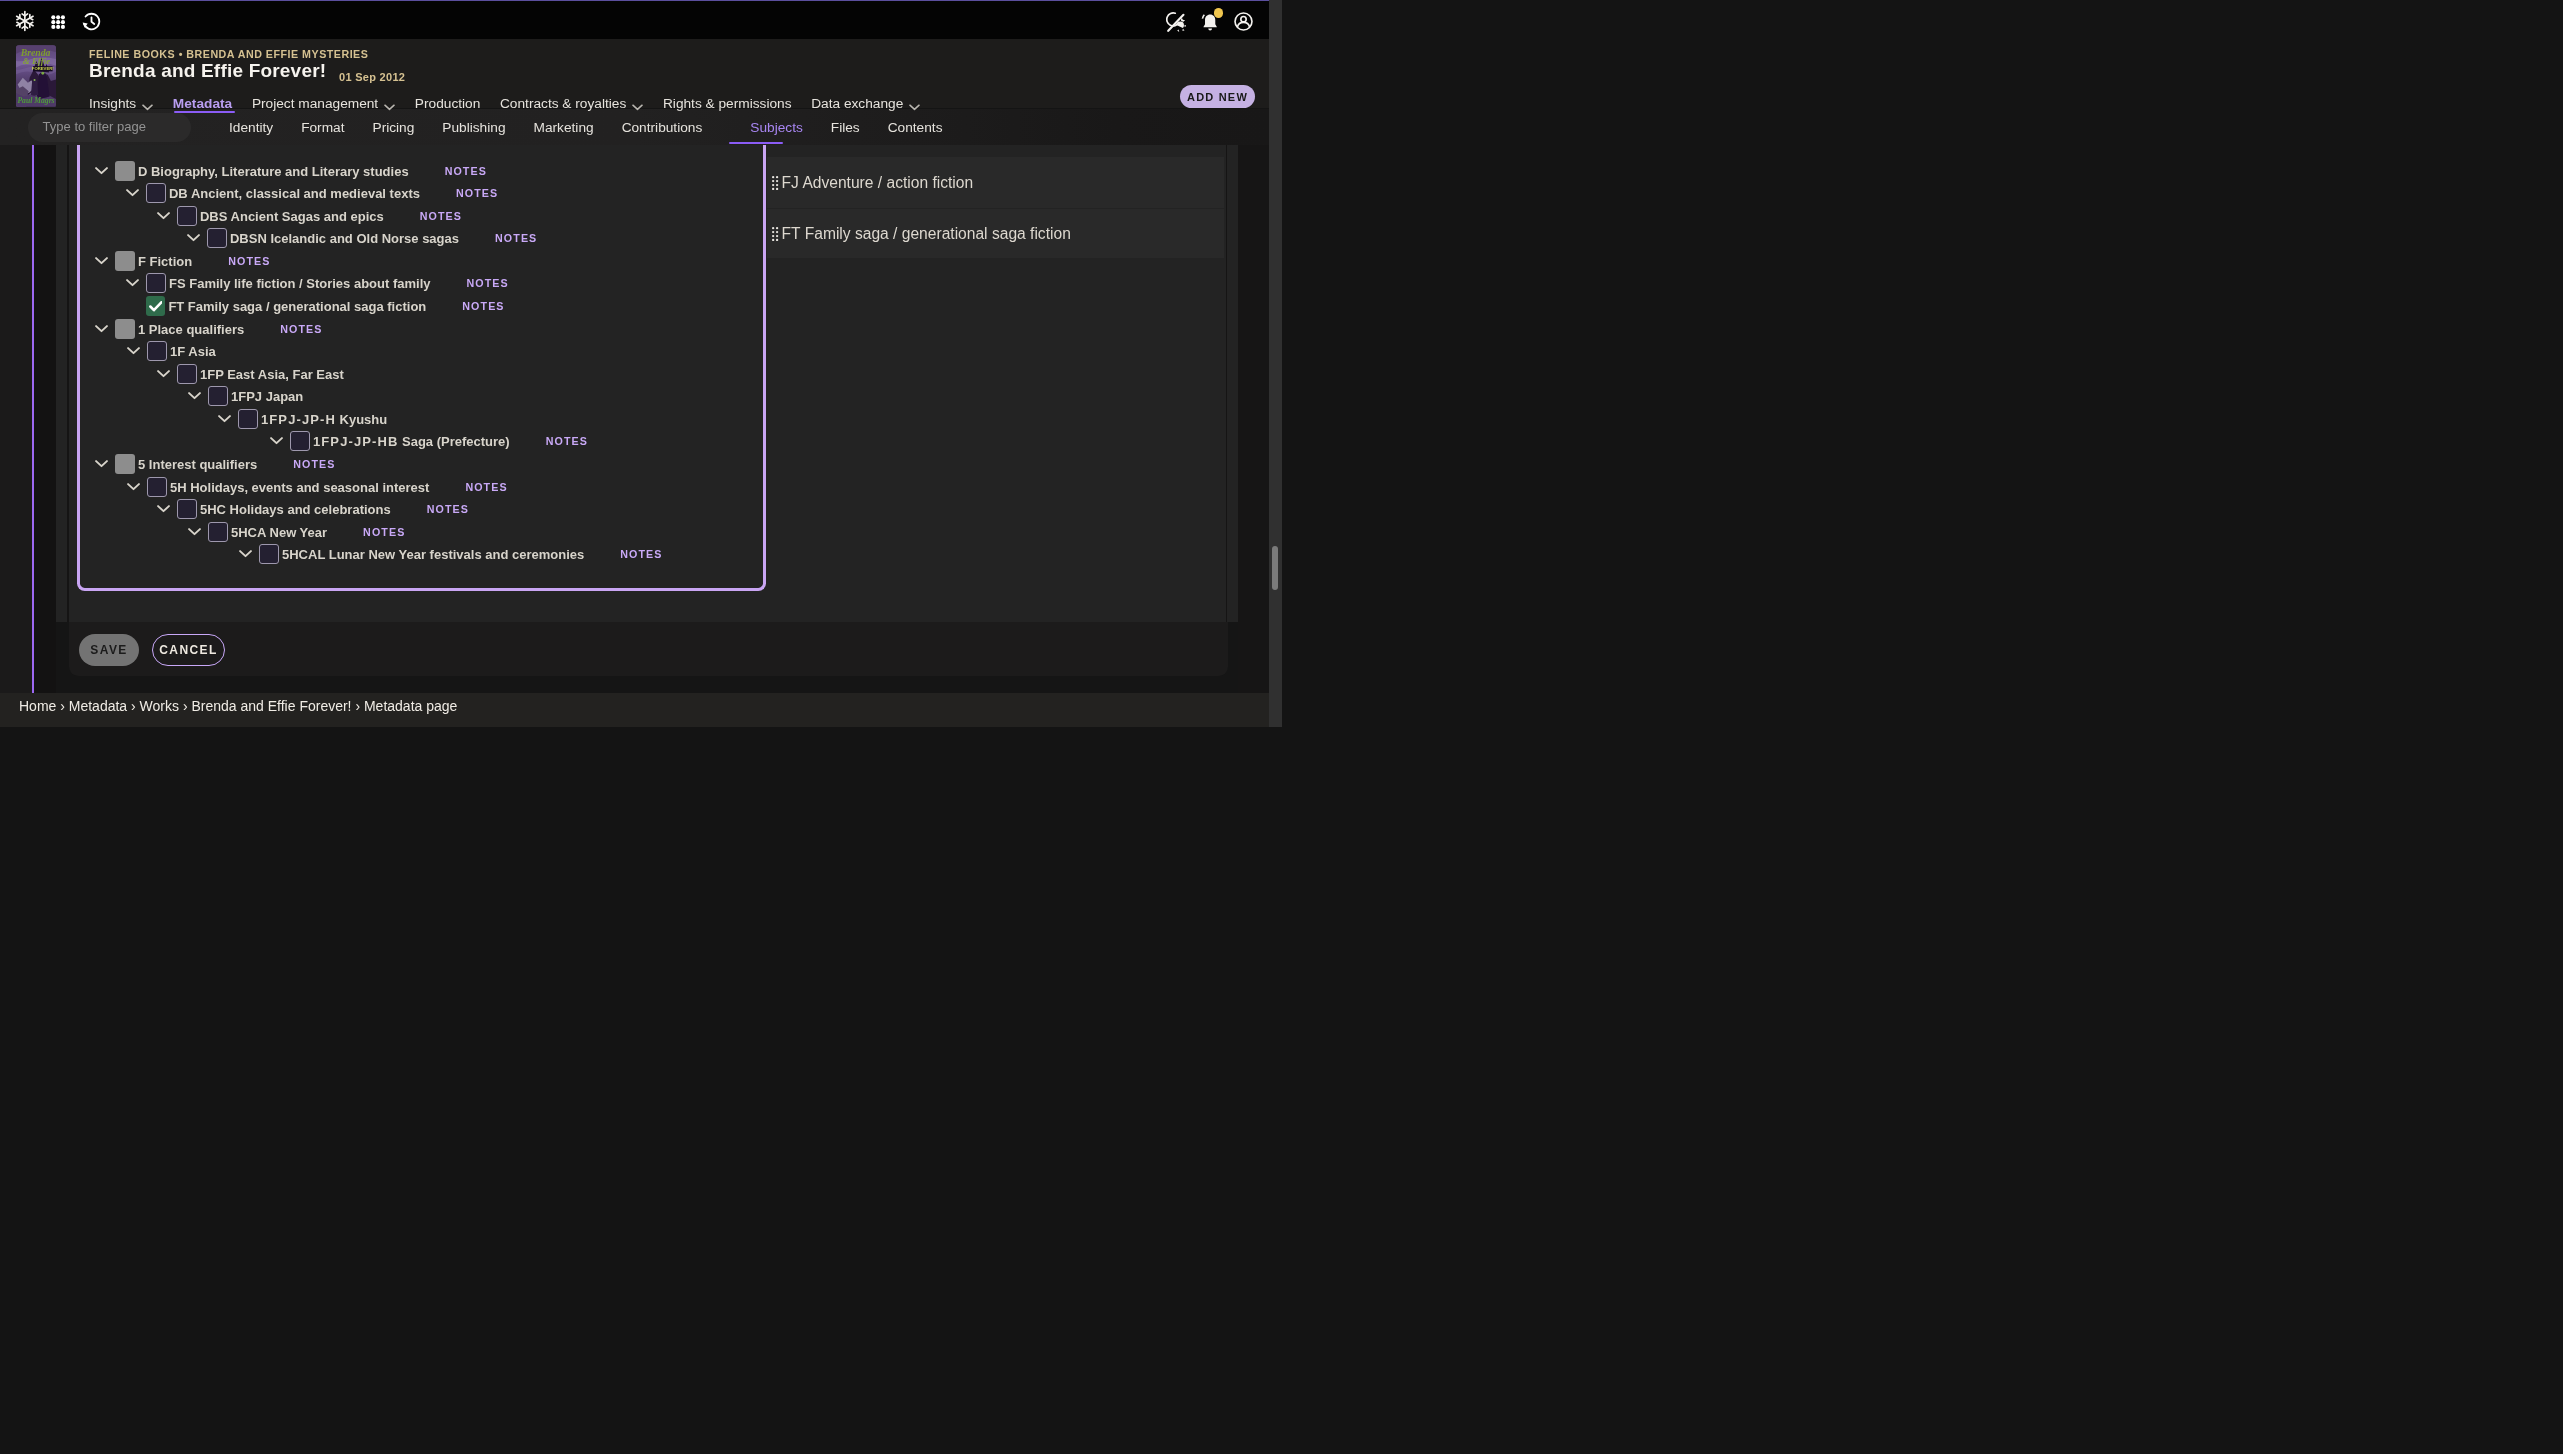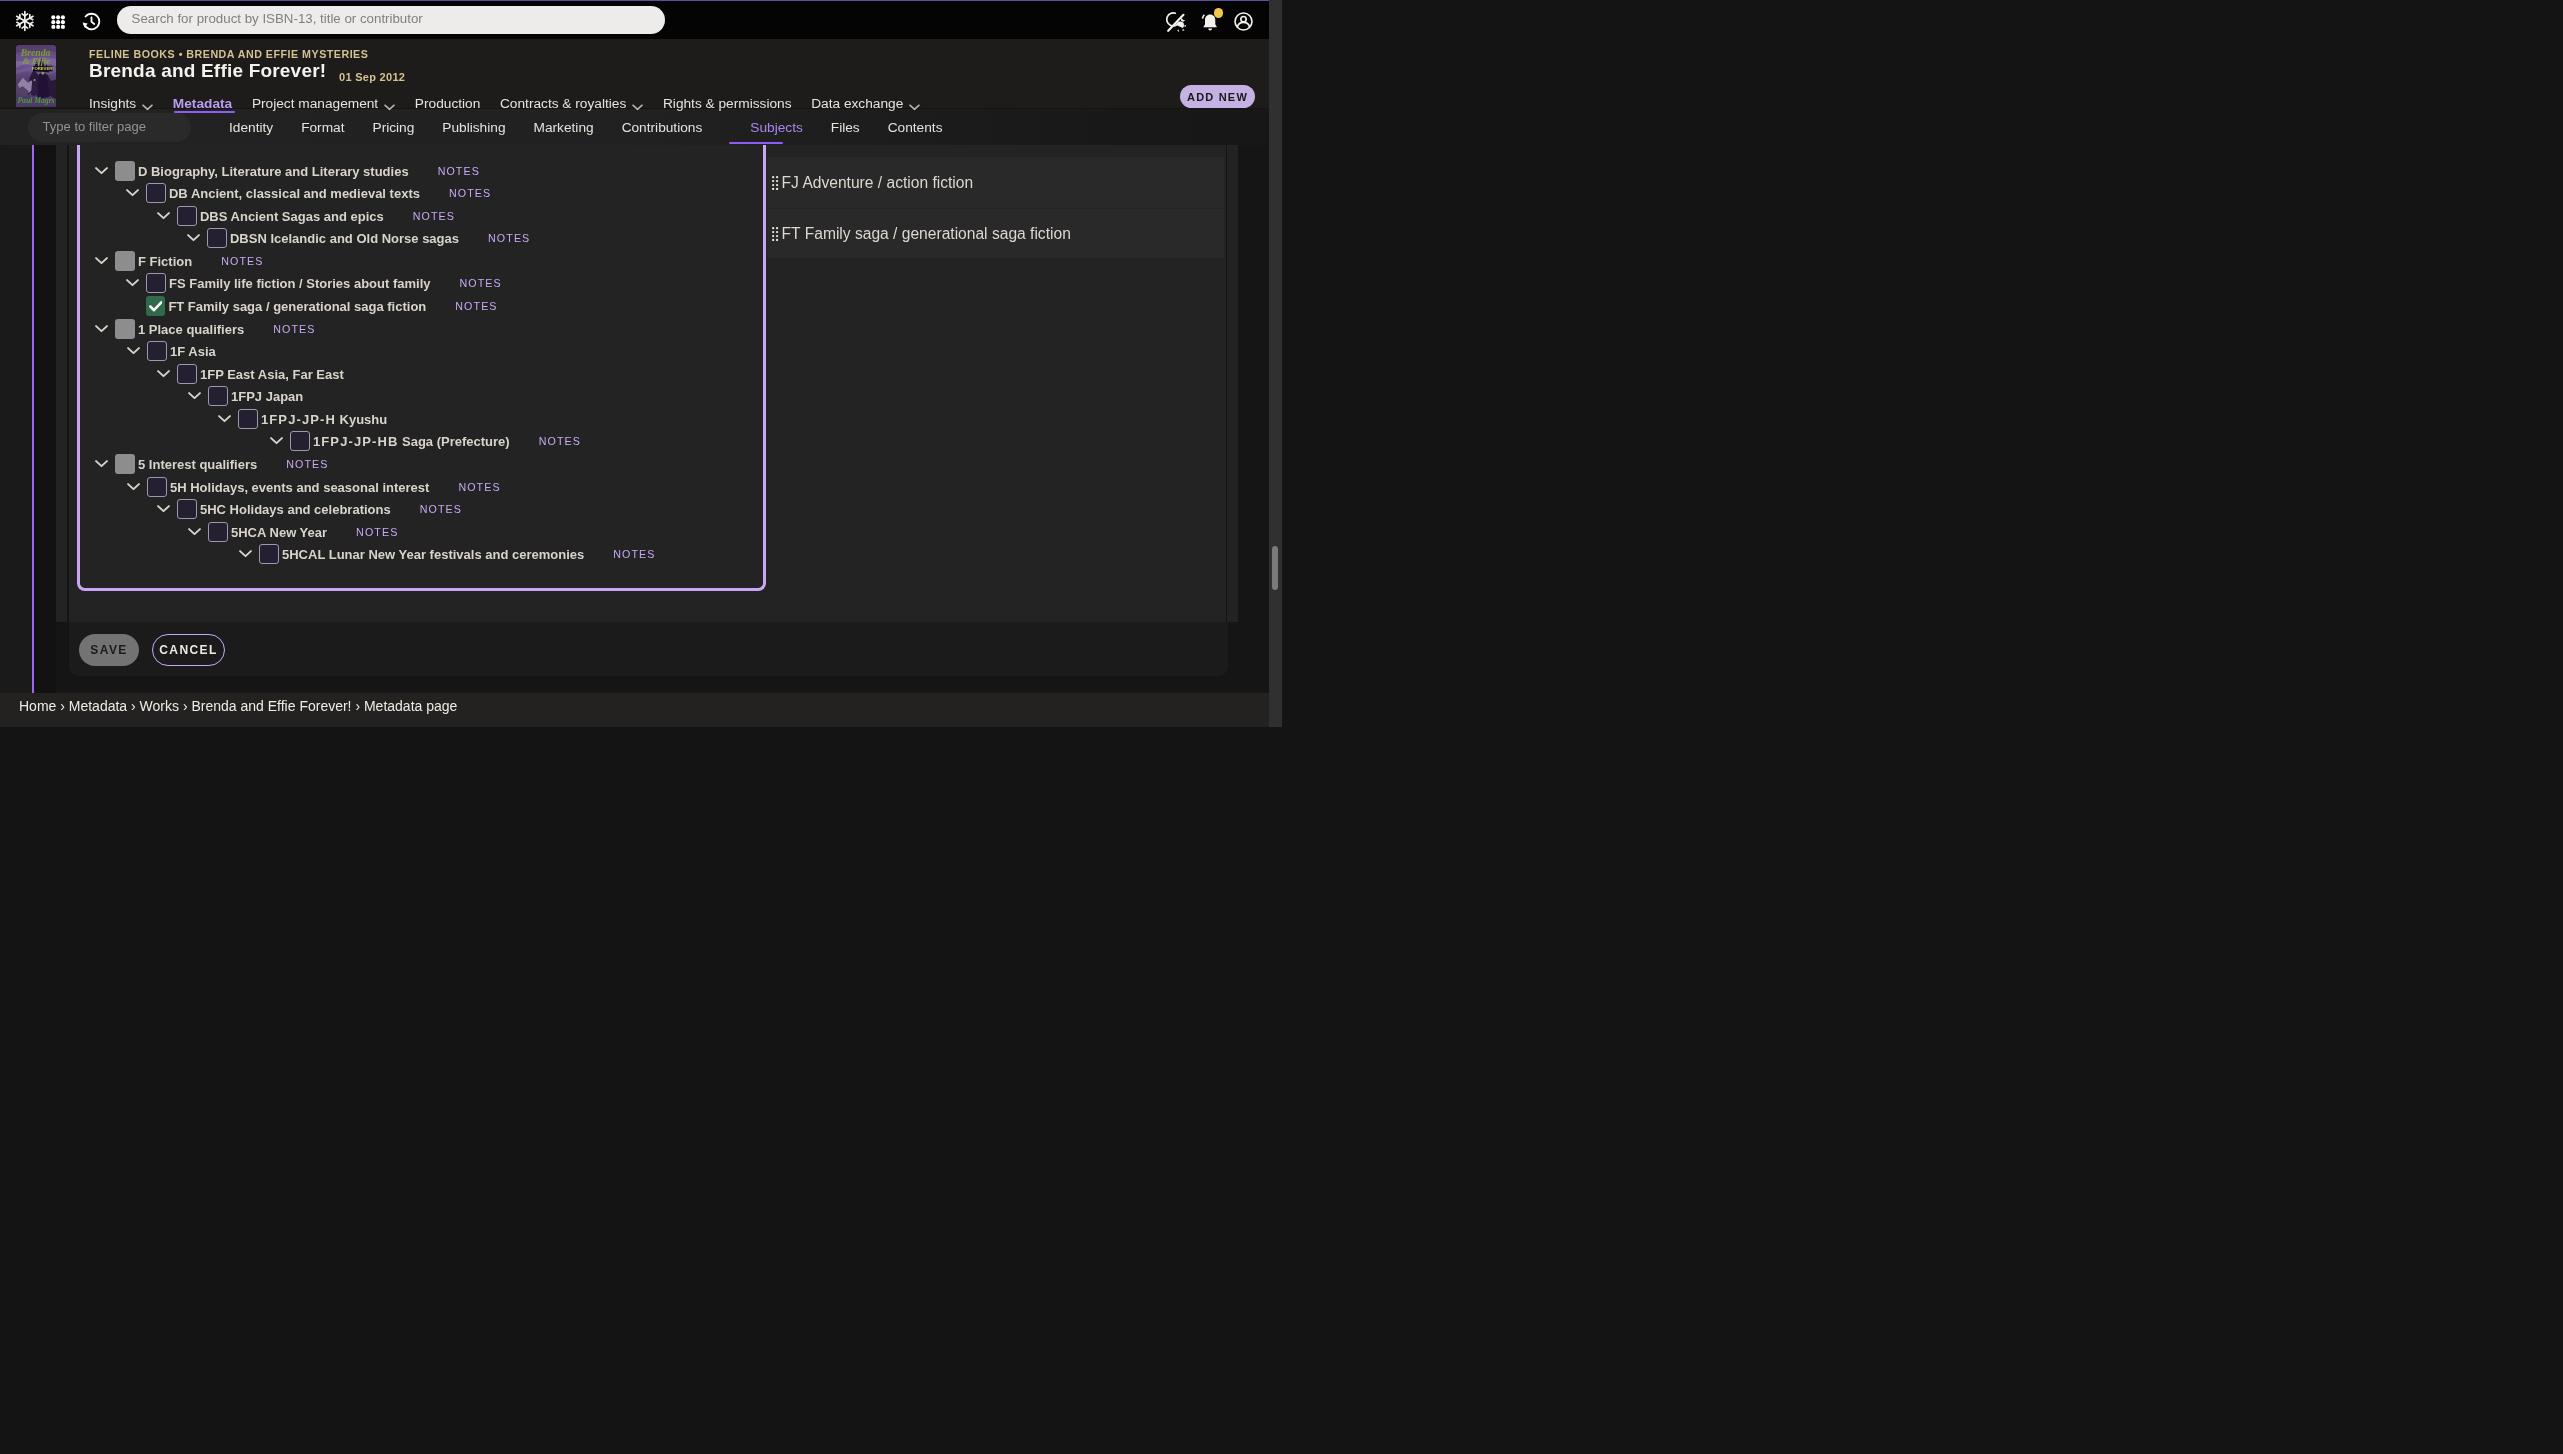--- a/index.html
+++ b/index.html
@@ -49,21 +49,21 @@
 
   
   .trow { position:absolute; height:22.6px; display:flex; align-items:center; }
   .trow .chevd { margin-right:7.3px; width:13px; flex:0 0 auto; display:flex; }
   .cb { width:19.7px; height:19.7px; border-radius:3px; flex:0 0 auto; }
   .cb.un { background:#242031; border:1.3px solid #9e98ad; }
   .cb.ind { background:#8d8d8d; }
   .cb.chk { background:#2f6b4b; display:flex; align-items:center; justify-content:center; }
   .tlabel code { font-family:inherit; letter-spacing:1.1px; }
   .tlabel { margin-left:3px; font-size:13px; font-weight:700; color:#d8d4cb; white-space:nowrap; }
-  .notes { margin-left:5px; font-size:10.7px; font-weight:400; letter-spacing:1.1px; color:#c9a9f7;padding-left:24px; }
+  .notes { margin-left:12px; font-size:10.7px; font-weight:700; letter-spacing:1.1px; color:#c9a9f7;padding-left:24px; }
 
   
   .prow { position:absolute; left:767px; width:457px; background:#292929; display:flex; align-items:center; }
   .ptext { margin-left:0; font-size:15.6px; color:#ddd8cf; white-space:nowrap; }
 
   
   #footer { left:69px; top:622px; width:1159px; height:54px; background:#1c1b1b; border-radius:0 0 9.4px 9.4px; }
   #savebtn { position:absolute; left:79px; top:634px; width:60px; height:32px; border-radius:16px; background:#737373; color:#1b1b1b; font-size:12px; font-weight:700; letter-spacing:1.4px; display:flex; align-items:center; justify-content:center; }
   #cancelbtn { position:absolute; left:152px; top:634px; width:73px; height:32px; border-radius:16px; border:1.3px solid #c8a8f8; color:#eee9e0; font-size:12px; font-weight:700; letter-spacing:1.4px; display:flex; align-items:center; justify-content:center; }
 
@@ -102,23 +102,20 @@
       <circle cx="2.7" cy="13.9" r="2.4"></circle>
       <circle cx="8.3" cy="13.9" r="2.4"></circle>
       <circle cx="13.9" cy="13.9" r="2.4"></circle>
     </svg>
 
     <svg class="tico" style="left:82px;top:11px" width="19" height="19" viewBox="0 0 22 22" fill="none">
       <path d="M4.11 5.21A9 9 0 1 1 2.54 14.08" stroke="#fff" stroke-width="2.1" stroke-linecap="round"></path>
       <path d="M0.7 12.1 L6.6 13.2 L3.1 18.1 Z" fill="#fff" stroke="none"></path>
       <path d="M11 6.2v5.2l3.2 2.4" stroke="#fff" stroke-width="2.1" stroke-linecap="round" stroke-linejoin="round"></path>
     </svg>
-    <div id="searchpill">
-      <span>Search for product by ISBN-13, title or contributor</span>
-    </div>
 
     <svg class="tico" style="left:1166px;top:9.9px" width="19.7" height="21.4" viewBox="0 0 23 25" fill="none">
       <path d="M10.8 2.6A7.6 7.6 0 1 0 15 13.8" stroke="#f4f2ef" stroke-width="2" stroke-linecap="round"></path>
       <path d="M12.2 16.5a4.4 4.4 0 0 1 8.8 .4 4.4 4.4 0 0 1-1.4 3.1Z" fill="#f4f2ef"></path>
       <path d="M17.3 10.2l1.2-2.4 1.2 2.5 2.6.5-2 1.7-2.4-.8Z" fill="#f4f2ef"></path>
       <path d="M21.5 16.2l2.7 1-2.4 1.4Z" fill="#f4f2ef"></path>
       <path d="M20 20.8l1.6 2.3-2.8-.3Z" fill="#f4f2ef"></path>
       <path d="M14.8 21.6l.6 2.8-2.3-1.6Z" fill="#f4f2ef"></path>
       <path d="M2.6 23.2L20.4 4.4" stroke="#f4f2ef" stroke-width="2.5" stroke-linecap="round"></path>
     </svg>

